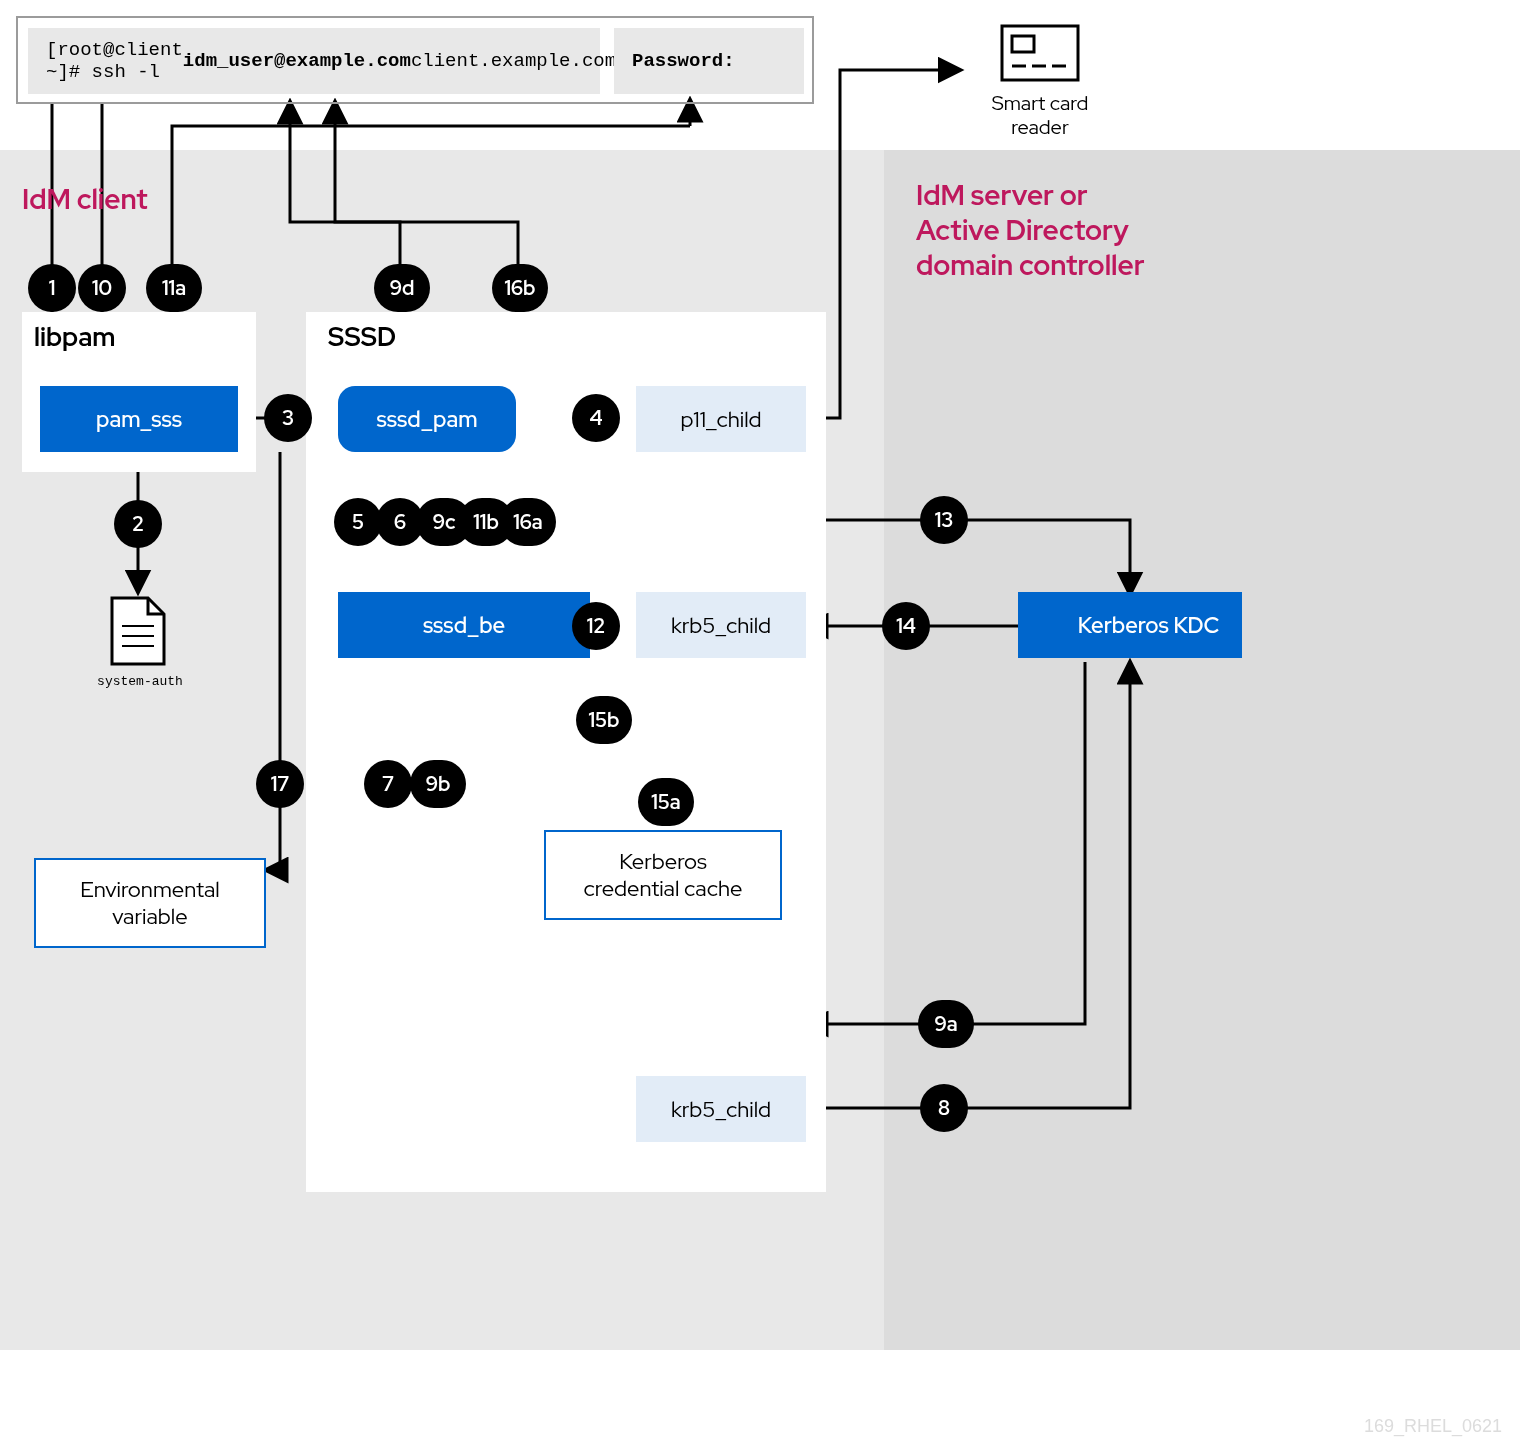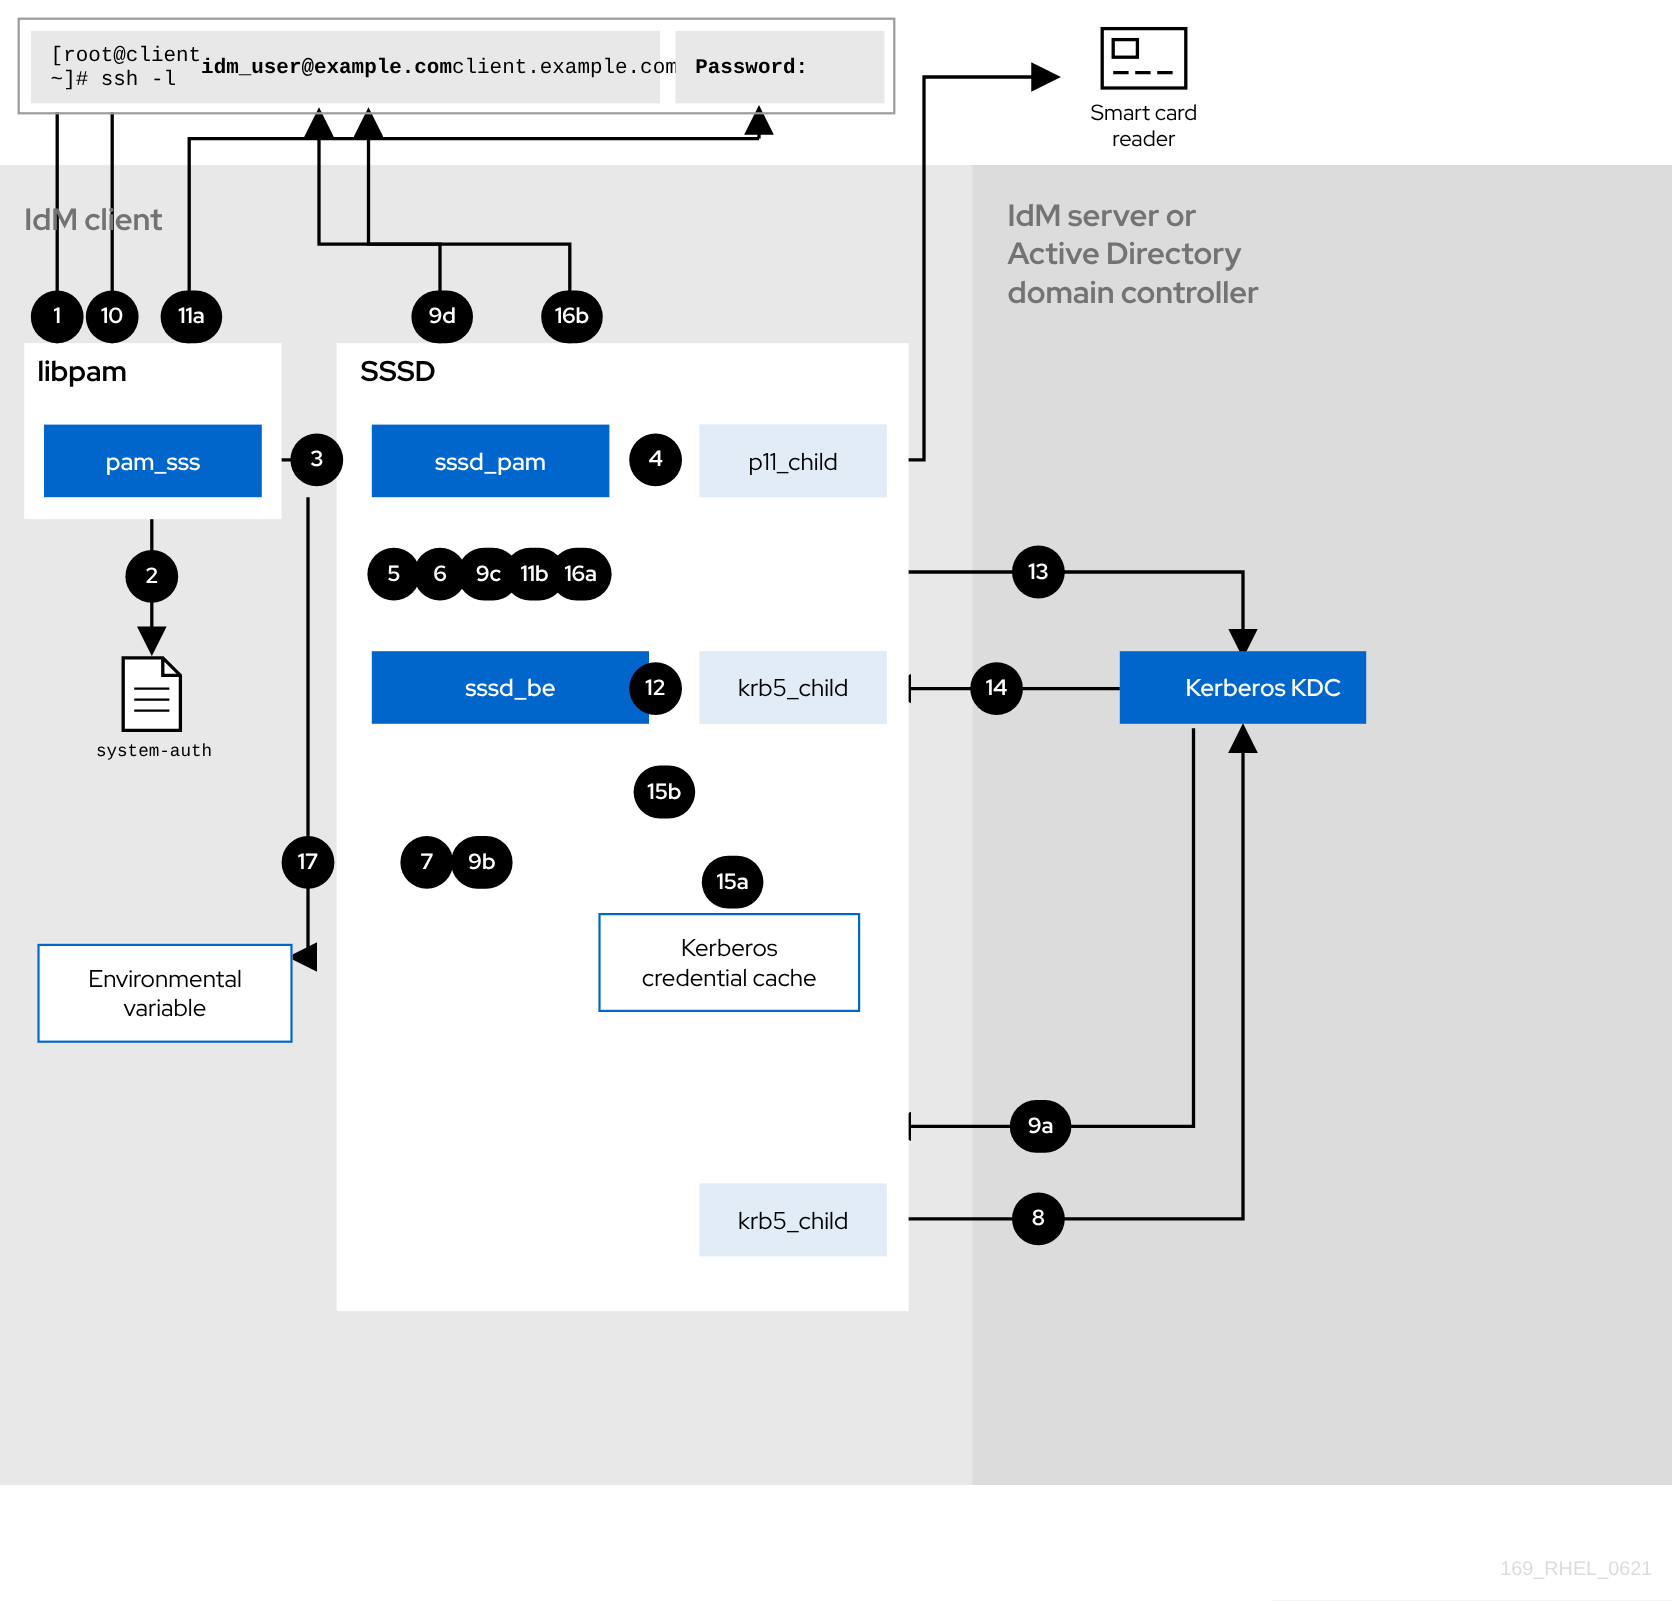--- a/index.html
+++ b/index.html
@@ -36,31 +36,31 @@
   .badge{
     width:48px;height:48px;border-radius:50%;
     background:#000;color:#fff;
     display:flex;align-items:center;justify-content:center;
     font-weight:700;font-size:20px;
     z-index:40;
   }
   .wbadge{width:56px;height:48px;border-radius:26px;}
 
   
-  .heading{font-weight:700;font-size:28px;color:#737373;}
+  .heading{font-weight:700;font-size:28px;color:#be185d;}
   .subheading{font-weight:700;font-size:26px;color:#000;}
 
   
   .code{
     font-family:"Courier New",monospace;
     font-size:19px;
     display:flex;align-items:center;padding-left:18px;
   }
   .code b{font-weight:700;}
-  .small-label{font-family:"Courier New",monospace;font-size:16px;text-align:center;}
+  .small-label{font-family:"Courier New",monospace;font-size:13px;text-align:center;}
 
   
   svg.arrows{position:absolute;top:0;left:0;width:1520px;height:1455px;z-index:20;pointer-events:none;}
   svg.arrows line, svg.arrows polyline{stroke:#000;stroke-width:3;fill:none;}
 
   
   .doc-icon{width:56px;height:70px;}
   .watermark{position:absolute;bottom:18px;right:18px;font-size:18px;color:#dcdcdc;font-family:Arial,sans-serif;z-index:50;}
 </style>
 </head>
@@ -155,21 +155,21 @@
 domain controller</div>
 
 <div class="abs white" style="left:22px;top:312px;width:234px;height:160px;z-index:25;"></div>
 <div class="abs subheading" style="left:34px;top:320px;z-index:30;">libpam</div>
 
 <div class="abs white" style="left:306px;top:312px;width:520px;height:880px;z-index:25;"></div>
 <div class="abs subheading" style="left:328px;top:320px;z-index:30;">SSSD</div>
 
 <div class="abs box blue-box" style="left:40px;top:386px;width:198px;height:66px;z-index:35;">pam_sss</div>
 
-<div class="abs box blue-box" style="left:338px;top:386px;width:216px;height:66px;z-index:35;">sssd_pam</div>
+<div class="abs box blue-box" style="left:338px;top:386px;width:178px;height:66px;z-index:35;border-radius:17px;">sssd_pam</div>
 
 <div class="abs box lite-box" style="left:636px;top:386px;width:170px;height:66px;z-index:35;">p11_child</div>
 
 <div class="abs box blue-box" style="left:338px;top:592px;width:252px;height:66px;z-index:35;">sssd_be</div>
 
 <div class="abs box lite-box" style="left:636px;top:592px;width:170px;height:66px;z-index:35;">krb5_child</div>
 
 <div class="abs box blue-box" style="left:1018px;top:592px;width:224px;height:66px;z-index:35;padding-left:37px;">Kerberos KDC</div>
 
 <div class="abs box outline-box" style="left:34px;top:830px;width:232px;height:90px;white-space:pre-line;line-height:1.25;z-index:35;margin-top:28px;">Environmental

